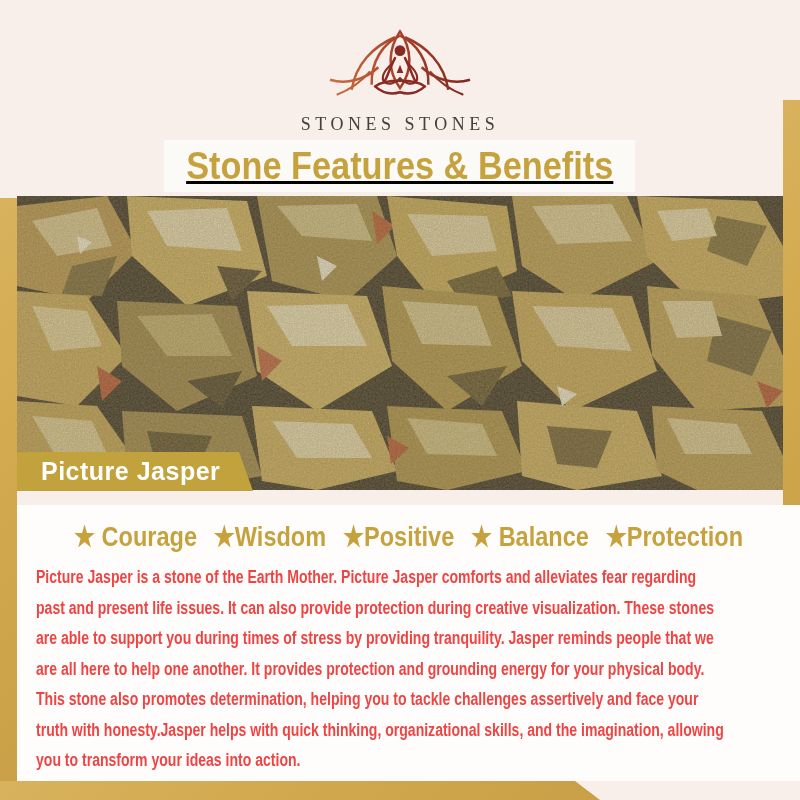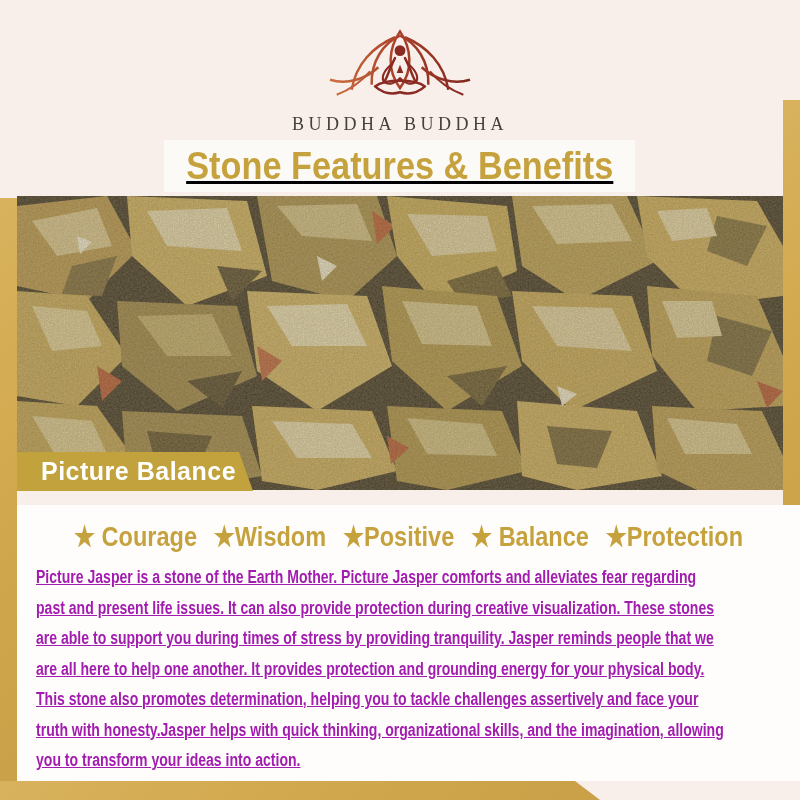--- a/index.html
+++ b/index.html
@@ -34,21 +34,21 @@
   .stone-label{position:absolute;left:17px;top:452px;width:236px;height:39px;
       background:#c2a23c;clip-path:polygon(0 0,calc(100% - 14px) 0,100% 100%,0 100%);
       color:#fff;font-size:25px;font-weight:bold;line-height:39px;padding-left:24px;
       box-sizing:border-box;letter-spacing:.5px;}
 
   
   .card{position:absolute;left:17px;top:505px;width:783px;height:276px;background:#fefdfb;}
   .features{margin-top:15px;height:32px;display:flex;justify-content:center;align-items:center;
       gap:20px;font-size:28px;font-weight:bold;color:#c6a23e;white-space:nowrap;
       transform:scaleX(.84);transform-origin:center;}
-  .para{margin:10px 0 0 19px;color:#a21caf;text-decoration:underline;}
+  .para{margin:10px 0 0 19px;color:#ef4444;}
   .para .line{white-space:nowrap;font-size:18px;font-weight:700;line-height:30.5px;
       letter-spacing:0;transform:scaleX(.78);transform-origin:left center;}
 </style>
 </head>
 <body>
 
 <div class="ribbon ribbon-left"></div>
 <div class="ribbon ribbon-right"></div>
 <div class="ribbon ribbon-bottom"></div>
 
@@ -74,21 +74,21 @@
     <path d="M174,64 C154,70 132,64 116,49" stroke="url(#lg)" stroke-width="3"></path>
     <path d="M14,82 C30,76 44,66 54,54" stroke="url(#lg)" stroke-width="2.5"></path>
     <path d="M166,82 C150,76 136,66 126,54" stroke="url(#lg)" stroke-width="2.5"></path>
 
     <circle cx="90" cy="29" r="6.5" fill="#8a2a22"></circle>
     <path d="M84,38 C78,49 76,58 72,65 M96,38 C102,49 104,58 108,65" stroke="#8a2a22" stroke-width="3" stroke-linecap="round"></path>
     <path d="M80,45 C71,53 67,61 71,67 C77,71 85,68 90,62 M100,45 C109,53 113,61 109,67 C103,71 95,68 90,62" stroke="#8a2a22" stroke-width="2.5" stroke-linecap="round"></path>
     <path d="M90,46 L86,56 L94,56 Z" fill="#8a2a22"></path>
     <path d="M60,72 C72,63 108,63 120,72 C111,80 100,82 90,79 C80,82 69,80 60,72 Z" stroke="#8a2a22" stroke-width="3" stroke-linejoin="round"></path>
   </svg>
-  <div class="brand">BUDDHA BUDDHA</div>
+  <div class="brand">STONES STONES</div>
 </div>
 
 <div class="banner">
   <span class="banner-title">Stone Features &amp; Benefits</span>
 </div>
 
 <div class="photo">
   <svg width="766" height="294" viewBox="0 0 766 294">
     <defs>
       <filter id="grainD">
@@ -156,21 +156,21 @@
 
     <polygon points="300,60 320,70 305,85" fill="#efe8d2"></polygon>
     <polygon points="540,190 560,198 545,210" fill="#efe8d2"></polygon>
     <polygon points="60,40 75,46 63,58" fill="#f2ecd8"></polygon>
 
     <rect width="766" height="294" filter="url(#grainD)" opacity="0.4"></rect>
     <rect width="766" height="294" filter="url(#grainL)" opacity="0.22"></rect>
   </svg>
 </div>
 
-<div class="stone-label">Picture Balance</div>
+<div class="stone-label">Picture Jasper</div>
 
 <div class="card">
   <div class="features">
     <span>★ Courage</span>
     <span>★Wisdom</span>
     <span>★Positive</span>
     <span>★ Balance</span>
     <span>★Protection</span>
   </div>
   <div class="para">

